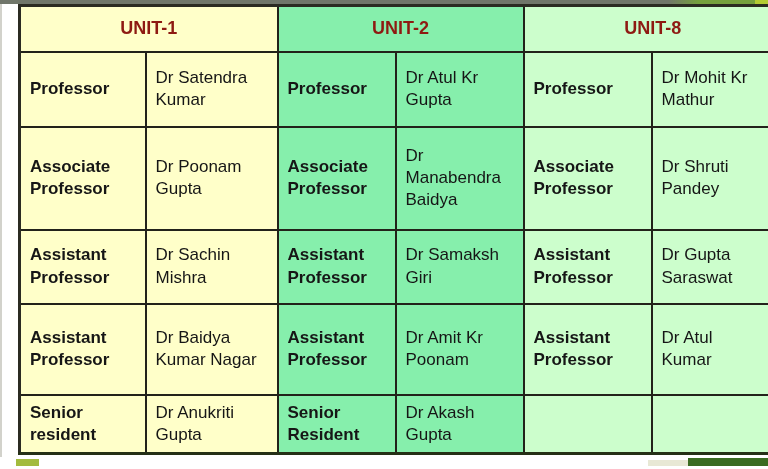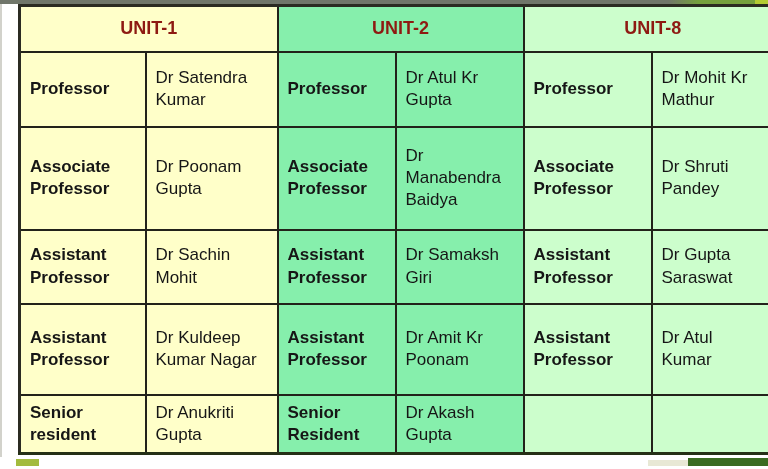--- a/index.html
+++ b/index.html
@@ -105,29 +105,29 @@
       <tr>
         <td class="role u1">Associate Professor</td>
         <td class="person u1">Dr Poonam Gupta</td>
         <td class="role u2">Associate Professor</td>
         <td class="person u2">Dr Manabendra Baidya</td>
         <td class="role u3">Associate Professor</td>
         <td class="person u3">Dr Shruti Pandey</td>
       </tr>
       <tr>
         <td class="role u1">Assistant Professor</td>
-        <td class="person u1">Dr Sachin Mohit</td>
+        <td class="person u1">Dr Sachin Mishra</td>
         <td class="role u2">Assistant Professor</td>
         <td class="person u2">Dr Samaksh Giri</td>
         <td class="role u3">Assistant Professor</td>
         <td class="person u3">Dr Gupta Saraswat</td>
       </tr>
       <tr>
         <td class="role u1">Assistant Professor</td>
-        <td class="person u1">Dr Kuldeep Kumar Nagar</td>
+        <td class="person u1">Dr Baidya Kumar Nagar</td>
         <td class="role u2">Assistant Professor</td>
         <td class="person u2">Dr Amit Kr Poonam</td>
         <td class="role u3">Assistant Professor</td>
         <td class="person u3">Dr Atul Kumar</td>
       </tr>
       <tr>
         <td class="role u1">Senior resident</td>
         <td class="person u1">Dr Anukriti Gupta</td>
         <td class="role u2">Senior Resident</td>
         <td class="person u2">Dr Akash Gupta</td>

